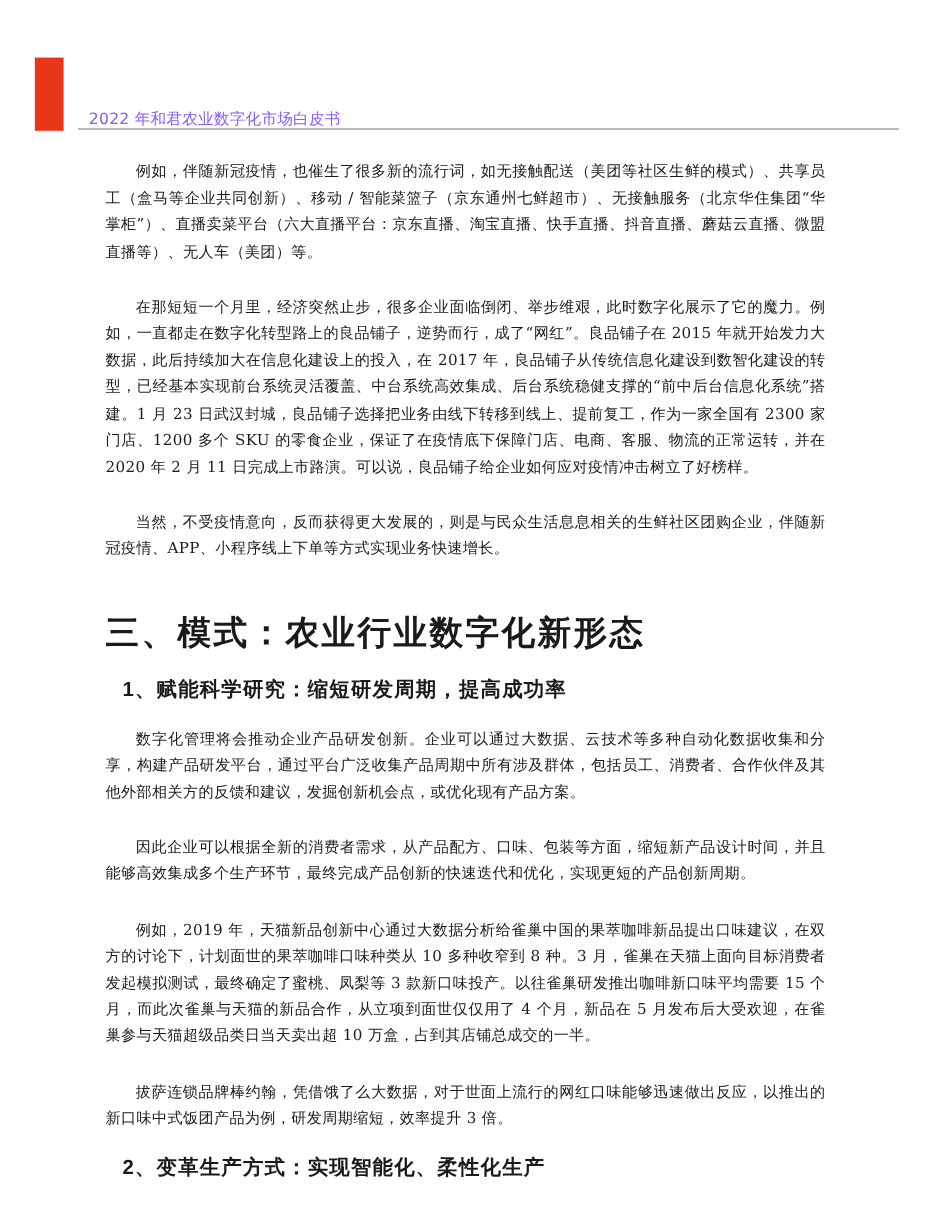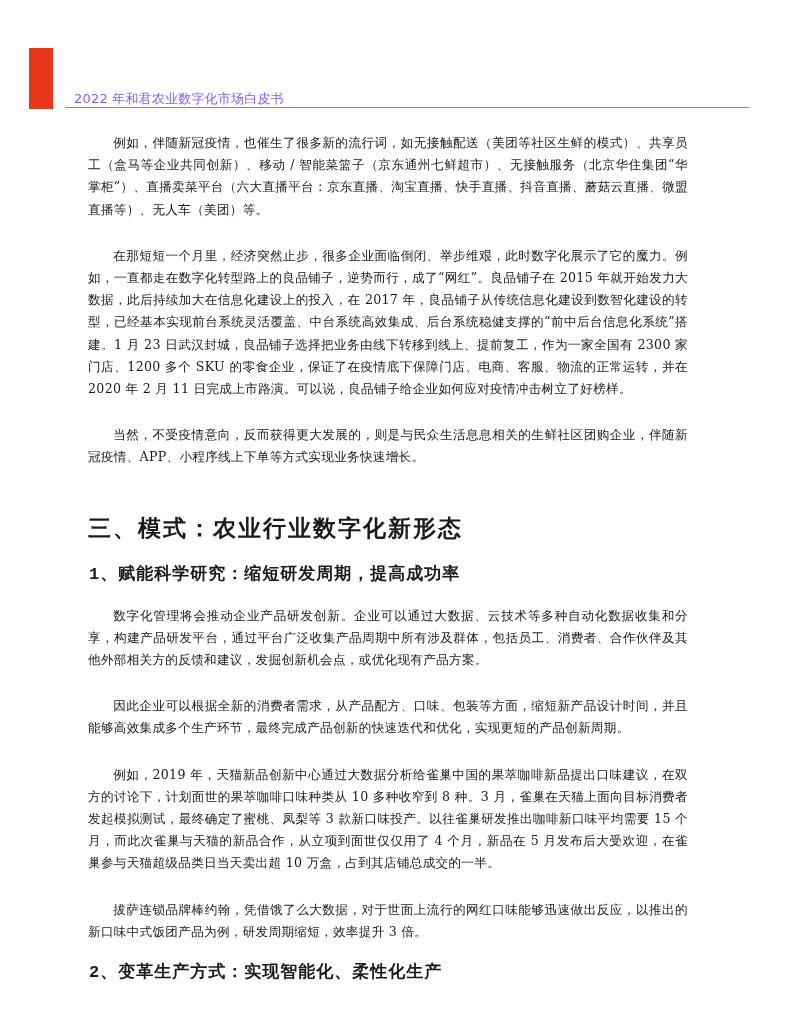--- a/index.html
+++ b/index.html
@@ -5,24 +5,24 @@
   html, body { margin: 0; padding: 0; background: #ffffff; }
   body { width: 793px; height: 1020px; position: relative; overflow: hidden;
          font-family: "DejaVu Serif", "Liberation Serif", serif; color: #1a1a1a; }
   .red-bar { position: absolute; left: 29px; top: 48px; width: 24px; height: 61px; background: #e8361a; }
   .header-title { position: absolute; left: 74px; top: 90px; font-family: "DejaVu Sans", "Liberation Sans", sans-serif;
                   font-size: 13px; color: #8b5cf6; letter-spacing: 0.2px; }
   .header-rule { position: absolute; left: 65px; top: 107px; width: 684px; height: 1px; background: #8a8a8a; }
   .content { position: absolute; left: 88px; top: 132px; width: 600px; }
   p.body { margin: 0; font-size: 12.6px; line-height: 22.2px; text-indent: 2em; text-align: justify; letter-spacing: 0.3px; }
   p.body + p.body { margin-top: 24px; }
-  h1.sec { margin: 44px 0 0 0; font-size: 23px; font-weight: bold; letter-spacing: 2px; line-height: 30px;
+  h1.sec { margin: 44px 0 0 0; font-size: 28px; font-weight: bold; letter-spacing: 2px; line-height: 30px;
            font-family: "DejaVu Sans", "Liberation Sans", sans-serif; }
-  h2.sub { margin: 20px 0 18px 1px; font-size: 17px; font-weight: bold; letter-spacing: 1px; line-height: 24px;
-           font-family: Liberation Mono, monospace; }
+  h2.sub { margin: 20px 0 18px 14px; font-size: 17px; font-weight: bold; letter-spacing: 1px; line-height: 24px;
+           font-family: Liberation Sans, sans-serif; }
   h2.sub.second { margin-top: 18px; }
 </style>
 </head>
 <body>
 
 <div class="red-bar"></div>
 <div class="header-title">2022 年和君农业数字化市场白皮书</div>
 <div class="header-rule"></div>
 
 <div class="content">

